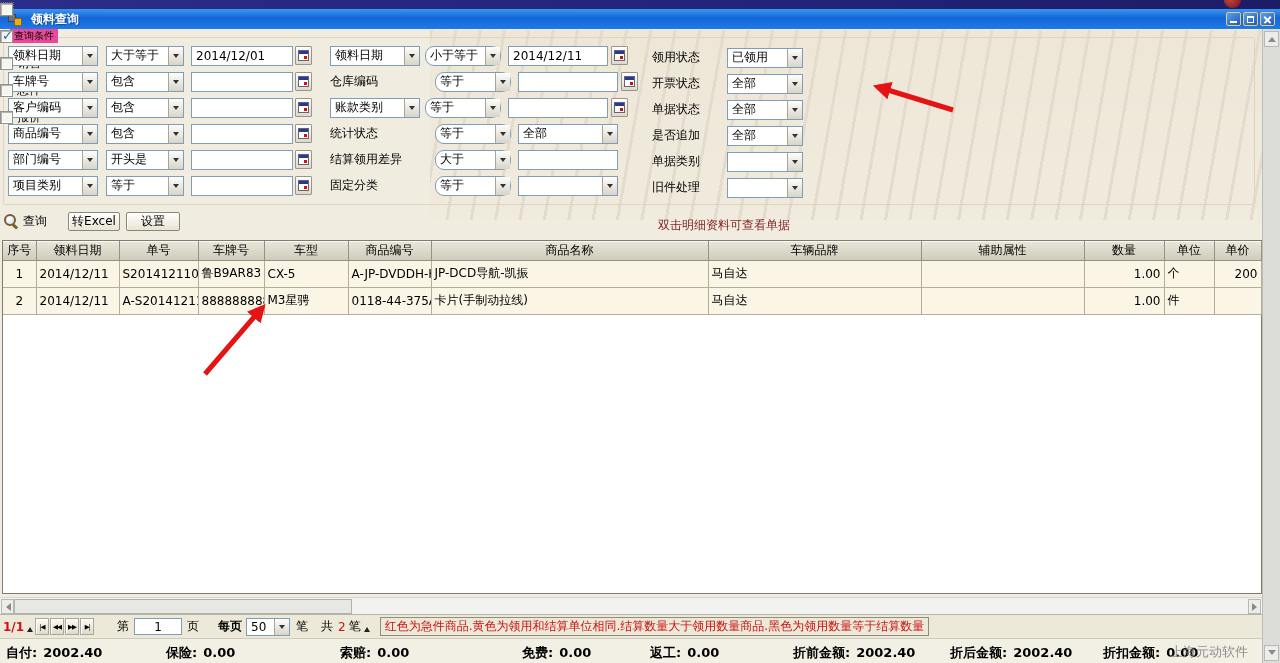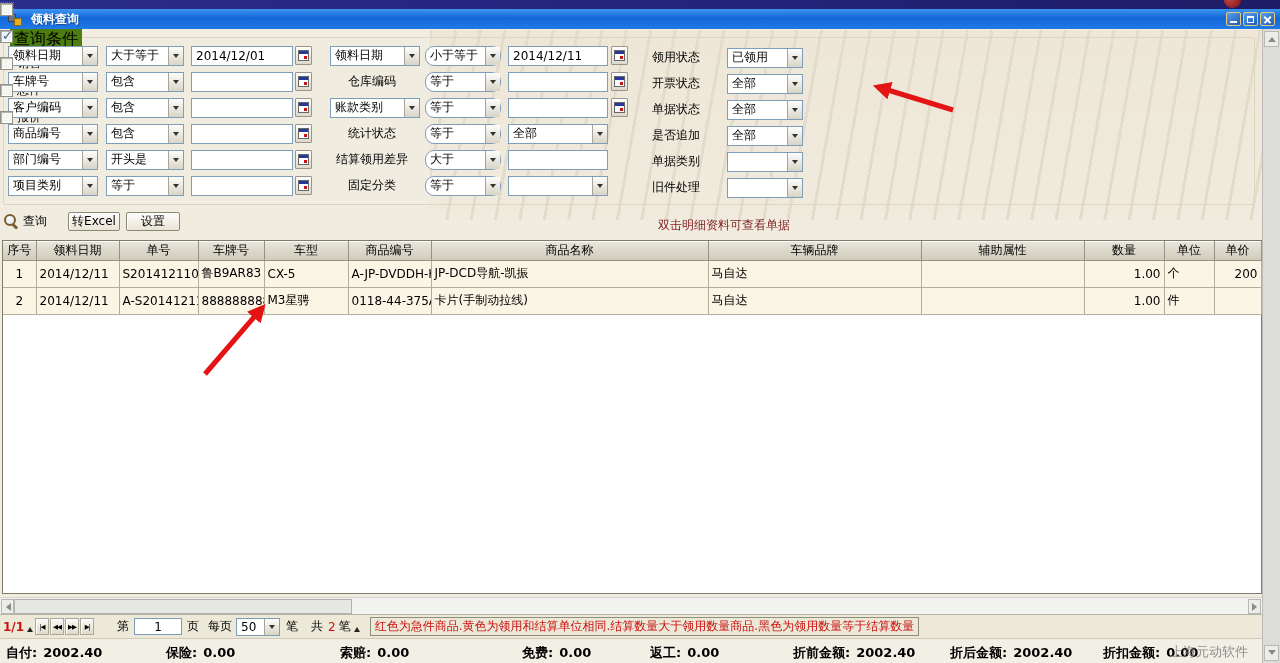--- a/index.html
+++ b/index.html
@@ -32,42 +32,42 @@
   .wbtn.cls i::before{transform:rotate(45deg);}
   .wbtn.cls i::after{transform:rotate(-45deg);}
   
   #bg-photo{position:absolute;left:430px;top:30px;width:832px;height:190px;opacity:.13;pointer-events:none;
     background:
       repeating-linear-gradient(100deg,#8a6e45 0 3px,transparent 3px 24px),
       linear-gradient(180deg,#dcc9a4,#efe6d2);}
   
   #groupbox{position:absolute;left:3px;top:37px;width:1252px;height:168px;
     border:1px solid #ddd5c2;border-radius:2px;}
-  #group-label{position:absolute;left:6px;top:-9px;padding:0 4px;background:#4d7c0f;font-size:16px;}
+  #group-label{position:absolute;left:6px;top:-9px;padding:0 4px;background:#ec4899;font-size:10px;}
   
   .fcol{position:absolute;display:flex;flex-direction:column;gap:5px;}
   #left-col{left:8px;top:45px;}
   #mid-col{left:330px;top:45px;}
   #right-col{left:652px;top:47px;}
   #check-col{left:843px;top:51px;display:flex;flex-direction:column;gap:8px;}
   .fr{display:flex;align-items:center;height:21px;}
   .combo{display:flex;align-items:center;height:20px;background:#fff;border:1px solid #7f9db9;}
   .combo .ct{flex:1;padding-left:4px;white-space:nowrap;overflow:hidden;}
   .combo .cbtn{width:15px;height:100%;display:flex;align-items:center;justify-content:center;
     background:linear-gradient(180deg,#fdfdfb,#d8d4c8);border-left:1px solid #a8a496;}
   .tri-down{width:0;height:0;border:3.5px solid transparent;border-top:4.5px solid #333;margin-top:4px;}
   .w90{width:90px;} .w78{width:78px;} .w76{width:76px;} .w100{width:100px;} .w102{width:102px;}
   .inp{height:20px;border:1px solid #7f9db9;background:#fff;padding:0 4px;font:12px "DejaVu Sans","Liberation Sans",sans-serif;}
   .cal{width:17px;height:19px;border:1px solid #9a948a;border-radius:1px;
     background:linear-gradient(180deg,#fefefe,#dcd8cc);display:flex;align-items:center;justify-content:center;padding:0;}
   .cal-icon{position:relative;width:11px;height:11px;background:#fff;border:1px solid #666;}
   .cal-icon::before{content:"";position:absolute;left:0;top:0;right:0;height:3px;background:#27379b;}
   .cal-icon::after{content:"";position:absolute;right:1px;bottom:1px;width:3px;height:3px;background:#cc1111;}
   .flabel{white-space:nowrap;}
-  .mlab{width:90px;margin-right:5px;text-align:center;padding-right:6px;}
+  .mlab{width:90px;margin-right:15px;text-align:left;padding-right:6px;}
   .mcombo{margin-right:5px;}
   #left-col .combo.fld{margin-right:8px;}
   #left-col .combo.op{margin-right:7px;}
   #left-col .inp{margin-right:2px;}
   #mid-col .op{margin-right:7px;border-radius:9px;}
   #mid-col .inp,#mid-col .vcombo{margin-right:3px;}
   #right-col .rlab{width:70px;margin-right:5px;}
   .cbrow{display:flex;align-items:center;height:19px;}
   .cb{position:relative;width:13px;height:13px;background:#f6f6f1;border:1px solid #92928a;
     box-shadow:inset 1px 1px 0 #b5b5ad, inset -1px -1px 0 #fff;margin-right:4px;}
@@ -118,21 +118,21 @@
   #pager{position:absolute;left:0;top:614px;width:1262px;height:24px;background:#ece9d8;
     border-top:1px solid #b8b4a4;display:flex;align-items:center;padding-left:3px;}
   #pg-ind{color:#cc1111;font-weight:bold;text-align:right;}
   .ptri{width:0;height:0;border:3.5px solid transparent;border-bottom:5px solid #222;margin:3px 2px 0 3px;}
   .navbtn{width:14px;height:17px;margin-right:1px;padding:0;font-size:6.5px;letter-spacing:-1px;
     border:1px solid #aca899;background:linear-gradient(180deg,#fbfaf5,#dedacb);box-shadow:inset 1px 1px 0 #fff;}
   #pg-di{margin-left:22px;}
   #pg-input{width:48px;height:17px;margin-left:5px;text-align:center;border:1px solid #7f9db9;
     font:12px "DejaVu Sans","Liberation Sans",sans-serif;}
   #pg-ye{margin-left:5px;}
-  #pg-meiye{margin-left:9px;}
+  #pg-meiye{margin-left:19px;font-weight:bold;}
   #pg-size{width:44px;height:18px;margin-left:4px;}
   #pg-bi1{margin-left:6px;}
   #pg-gong{margin-left:13px;}
   #pg-total{color:#cc1111;margin-left:5px;}
   #pg-bi2{margin-left:3px;}
   #legend{margin-left:8px;height:19px;display:flex;align-items:center;padding:0 4px;
     border:1px solid #8f8d7c;color:#cc1111;white-space:nowrap;overflow:hidden;max-width:560px;}
   
   #statusbar{position:absolute;left:0;top:638px;width:1262px;height:25px;background:#f2efe4;border-top:1px solid #cfcabb;}
   .sitem{position:absolute;top:5px;font-weight:bold;font-size:13px;white-space:nowrap;}

